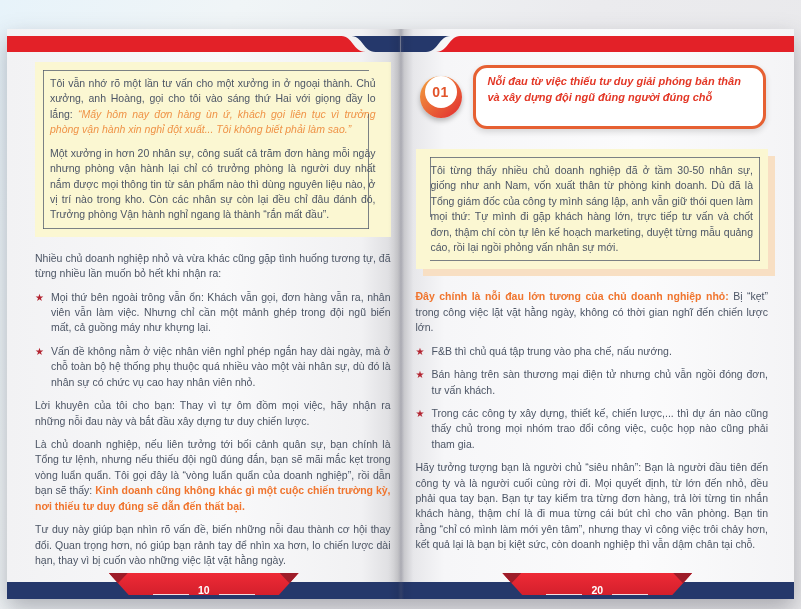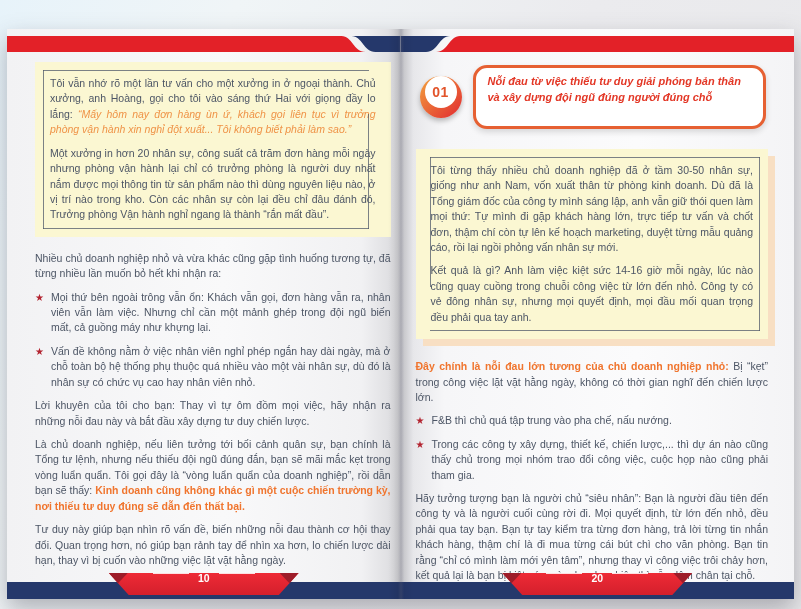--- a/index.html
+++ b/index.html
@@ -69,21 +69,21 @@
 
   
   .footer{position:absolute;left:0;right:0;bottom:0;height:30px;}
   .navy-bar{position:absolute;left:0;right:0;bottom:0;height:17px;background:#25386b;}
   .ribbon{position:absolute;bottom:4px;left:50%;transform:translateX(-50%);
     width:190px;height:22px;background:linear-gradient(180deg,#ee2a36,#d41f2c);
     clip-path:polygon(0 0,100% 0,89.5% 100%,10.5% 100%);}
   .fold{position:absolute;top:0;width:19px;height:11px;background:#9d1c29;}
   .fold-l{left:0;clip-path:polygon(0 0,100% 0,45% 100%);}
   .fold-r{right:0;clip-path:polygon(0 0,100% 0,55% 100%);}
-  .ribbon-content{position:absolute;inset:0;display:flex;align-items:flex-start;justify-content:center;gap:9px;}
+  .ribbon-content{position:absolute;inset:0;display:flex;align-items:flex-end;justify-content:center;gap:9px;}
   .dash{width:36px;height:1px;background:rgba(255,255,255,.85);}
   .pgnum{color:#fff;font-size:10.5px;font-weight:bold;line-height:1;}
 </style>
 </head>
 <body>
 
 <div class="scene">
   <div class="book">
 
     <div class="page left">
@@ -149,28 +149,31 @@
             <span class="title-text">Nỗi đau từ việc thiếu tư duy giải phóng bản thân và xây dựng đội ngũ đúng người đúng chỗ</span>
           </div>
         </div>
 
         <div class="quote-box qb-r shadowed">
           <span class="qline qt"></span>
           <span class="qline ql"></span>
           <span class="qline qb"></span>
           <span class="qline qr"></span>
           <p>Tôi từng thấy nhiều chủ doanh nghiệp đã ở tầm 30-50 nhân sự, giống như anh Nam, vốn xuất thân từ phòng kinh doanh. Dù đã là Tổng giám đốc của công ty mình sáng lập, anh vẫn giữ thói quen làm mọi thứ: Tự mình đi gặp khách hàng lớn, trực tiếp tư vấn và chốt đơn, thậm chí còn tự lên kế hoạch marketing, duyệt từng mẫu quảng cáo, rồi lại ngồi phỏng vấn nhân sự mới.</p>
-          <p>Kết quả là gì? Anh làm việc kiệt sức 14-16 giờ mỗi ngày, lúc nào cũng quay cuồng trong chuỗi công việc từ lớn đến nhỏ. Công ty có vẻ đông nhân sự, nhưng mọi quyết định, mọi đầu mối quan trọng đều phải qua tay anh.</p>
         </div>
 
         <p><span class="strong-orange">Đây chính là nỗi đau lớn tương của chủ doanh nghiệp nhỏ:</span><span> Bị “kẹt” trong công việc lặt vặt hằng ngày, không có thời gian nghĩ đến chiến lược lớn.</span></p>
 
         <div class="bullet">
           <span class="star"></span>
           <span class="btxt">F&amp;B thì chủ quá tập trung vào pha chế, nấu nướng.</span>
+        </div>
+        <div class="bullet">
+          <span class="star"></span>
+          <span class="btxt">Bán hàng trên sàn thương mại điện tử nhưng chủ vẫn ngồi đóng đơn, tư vấn khách.</span>
         </div>
         <div class="bullet">
           <span class="star"></span>
           <span class="btxt">Trong các công ty xây dựng, thiết kế, chiến lược,... thì dự án nào cũng thấy chủ trong mọi nhóm trao đổi công việc, cuộc họp nào cũng phải tham gia.</span>
         </div>
 
         <p>Hãy tưởng tượng bạn là người chủ “siêu nhân”: Bạn là người đầu tiên đến công ty và là người cuối cùng rời đi. Mọi quyết định, từ lớn đến nhỏ, đều phải qua tay bạn. Bạn tự tay kiểm tra từng đơn hàng, trả lời từng tin nhắn khách hàng, thậm chí là đi mua từng cái bút chì cho văn phòng. Bạn tin rằng “chỉ có mình làm mới yên tâm”, nhưng thay vì công việc trôi chảy hơn, kết quả lại là bạn bị kiệt sức, còn doanh nghiệp thì vẫn dậm chân tại chỗ.</p>
       </div>
 
       <div class="footer">

